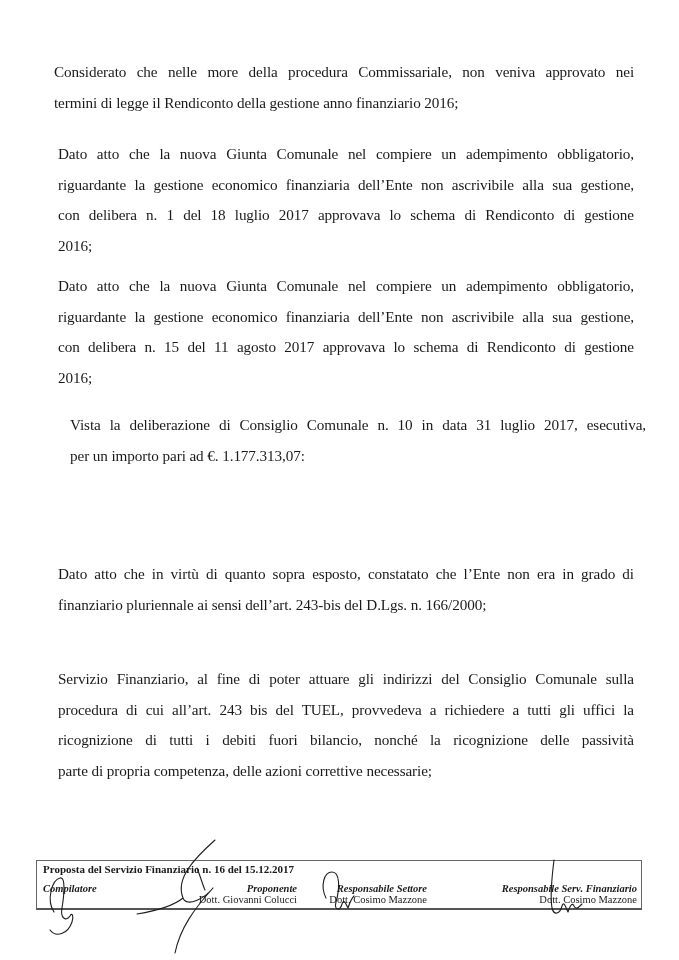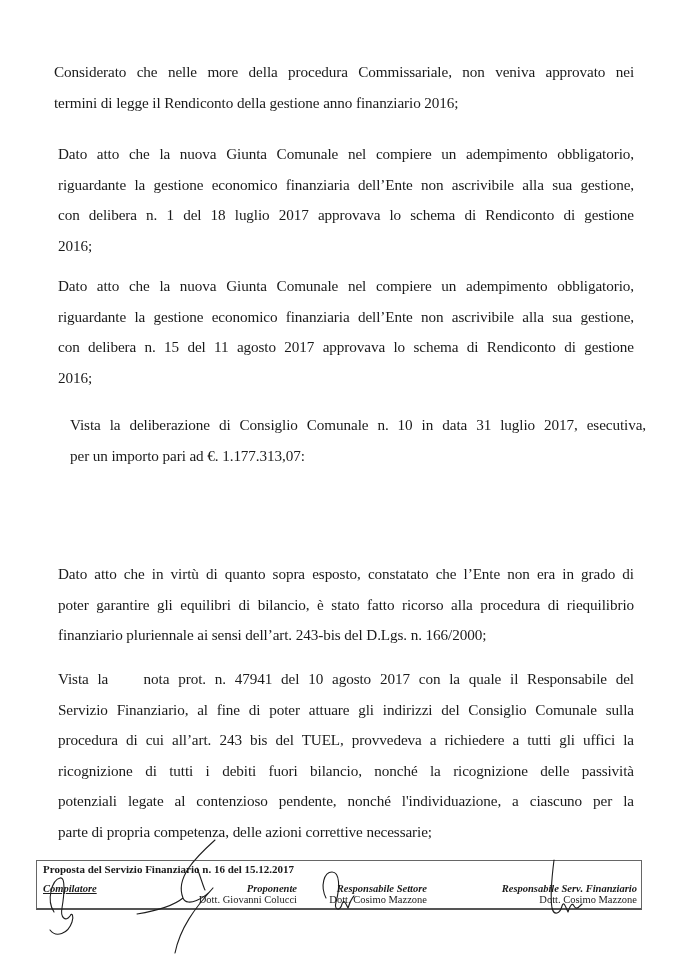--- a/index.html
+++ b/index.html
@@ -70,21 +70,21 @@
     }
     .role .role-label {
       display: block;
       font-style: italic;
       font-weight: bold;
     }
     .role .role-name {
       display: block;
       font-size: 10.5px;
     }
-    #role-compilatore { left: 6px; text-align: right; text-decoration: underline; }
+    #role-compilatore { left: 6px; text-align: right; }
     #role-proponente { left: 120px; width: 140px; }
     #role-settore { left: 250px; width: 140px; }
     #role-finanziario { left: 440px; width: 160px; }
 
     .signature {
       position: absolute;
       pointer-events: none;
     }
     .signature path {
       fill: none;
@@ -118,30 +118,27 @@
     <span class="line last">2016;</span>
   </div>
 
   <div class="para" id="p4">
     <span class="line">Vista la deliberazione di Consiglio Comunale n. 10 in data 31 luglio 2017, esecutiva,</span>
     <span class="line last">per un importo pari ad €. 1.177.313,07:</span>
   </div>
 
   <div class="para" id="p5">
     <span class="line">Dato atto che in virtù di quanto sopra esposto, constatato che l’Ente non era in grado di</span>
-    <span class="line">poter garantire gli equilibri di bilancio, è stato fatto ricorso alla procedura di riequilibrio</span>
     <span class="line last">finanziario pluriennale ai sensi dell’art. 243-bis del D.Lgs. n. 166/2000;</span>
   </div>
 
   <div class="para" id="p6">
-    <span class="line" style="white-space: pre;">Vista la    nota prot. n. 47941 del 10 agosto 2017 con la quale il Responsabile del</span>
     <span class="line">Servizio Finanziario, al fine di poter attuare gli indirizzi del Consiglio Comunale sulla</span>
     <span class="line">procedura di cui all’art. 243 bis del TUEL, provvedeva a richiedere a tutti gli uffici la</span>
     <span class="line">ricognizione di tutti i debiti fuori bilancio, nonché la ricognizione delle passività</span>
-    <span class="line">potenziali legate al contenzioso pendente, nonché l'individuazione, a ciascuno per la</span>
     <span class="line last">parte di propria competenza, delle azioni correttive necessarie;</span>
   </div>
 
   <div class="footer-box">
     <div class="footer-title">Proposta del Servizio Finanziario n. 16  del 15.12.2017</div>
 
     <div class="role" id="role-compilatore">
       <span class="role-label">Compilatore</span>
       <span class="role-name"></span>
     </div>

